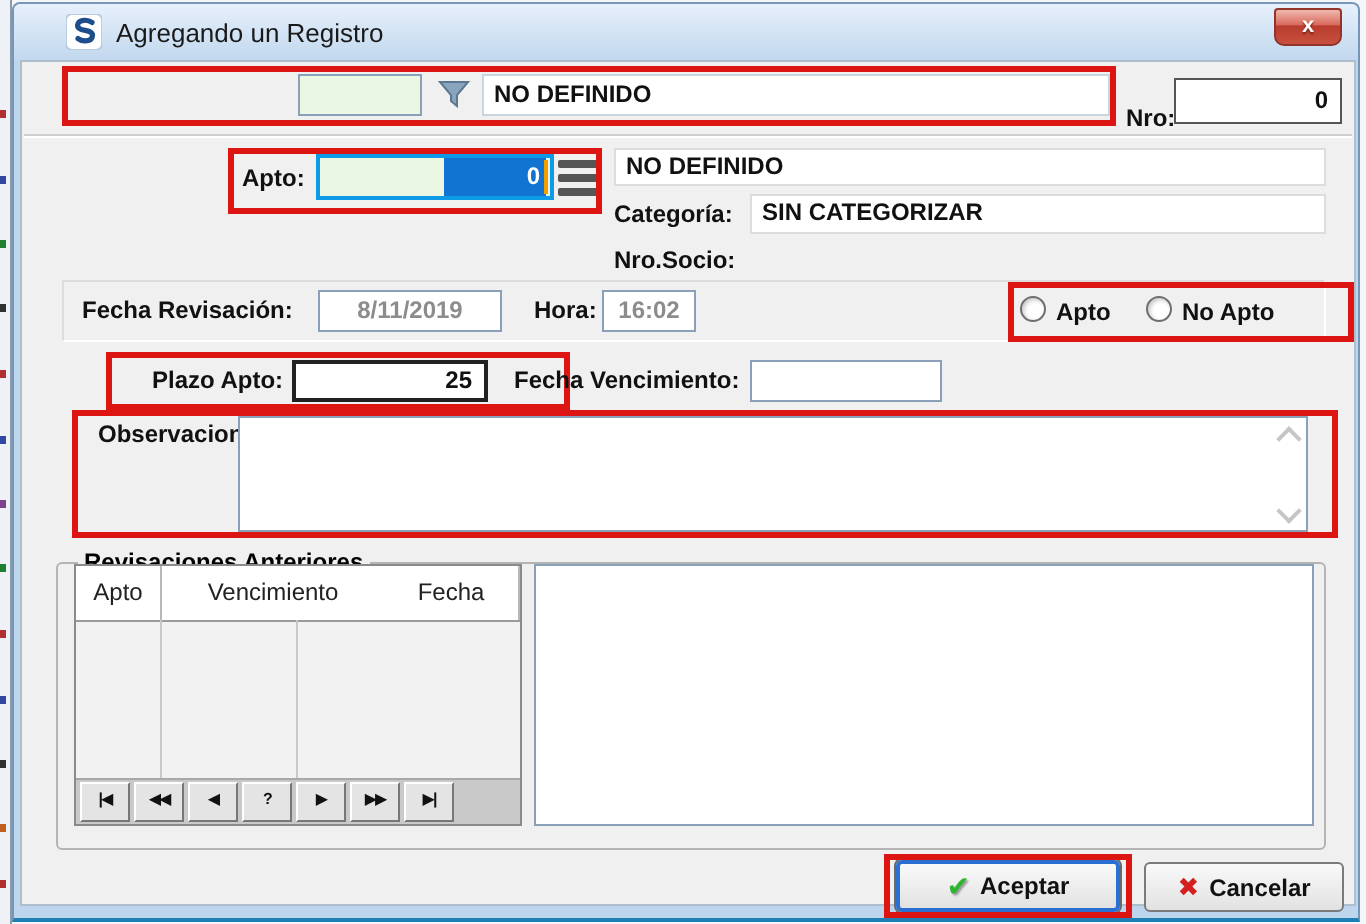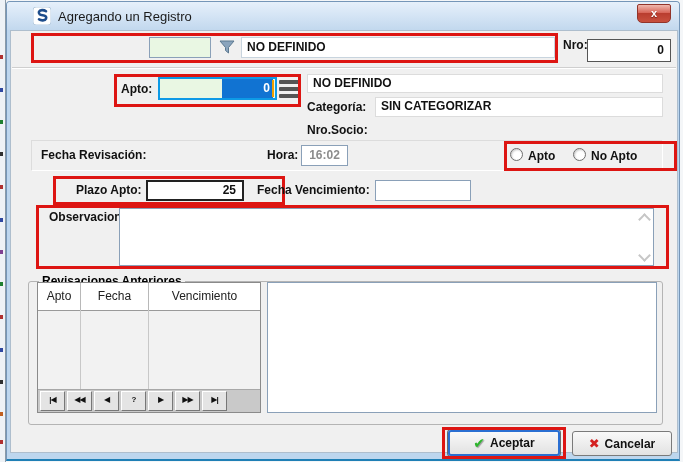--- a/index.html
+++ b/index.html
@@ -82,21 +82,21 @@
 
     <div class="abs client"></div>
 
     <input class="abs fld" style="left: 142px; top: 35px; width: 62px; height: 21px; background: rgb(233, 247, 227);" value="">
     <span class="abs" style="left:212px;top:37px;width:16px;height:16px">
       <svg width="16" height="16" viewBox="0 0 16 16">
         <polygon points="1,2 15,2 9.5,8.5 9.5,14 6.5,11.5 6.5,8.5" fill="#8aa4bd" stroke="#5b7890" stroke-width="1"></polygon>
       </svg>
     </span>
     <div class="abs strip" style="left:234px;top:35px;width:314px;height:21px;line-height:19px;border-color:#c8d4de">NO DEFINIDO</div>
-    <span class="abs lbl" style="left:556px;top:36px">Nro:</span>
+    <span class="abs lbl" style="left:556px;top:50px">Nro:</span>
     <div class="abs fld" style="left:580px;top:37px;width:84px;height:23px;border:1px solid #555;font-weight:bold;text-align:right;line-height:21px;padding-right:6px">0</div>
     <div class="abs redbox" style="left:24px;top:31px;width:527px;height:30px"></div>
 
     <div class="abs groove" style="left:5px;top:65px;width:664px"></div>
 
     <span class="abs lbl" style="left:114px;top:80px">Apto:</span>
     <div class="abs" style="left:151px;top:75px;width:119px;height:23px;border:2px solid #0d9ae6;background:#e9f7e3">
       <div class="abs" style="left:62px;top:0;width:51px;height:19px;background:#1173d2;color:#fff;font-size:12px;font-weight:bold;text-align:right;line-height:19px;padding-right:3px">0</div>
       <div class="abs" style="right:1px;top:1px;width:2px;height:17px;background:#f0a000"></div>
     </div>
@@ -107,20 +107,21 @@
       </div>
     <div class="abs redbox" style="left:107px;top:72px;width:187px;height:33px"></div>
 
     <div class="abs strip" style="left:300px;top:72px;width:356px;height:19px">NO DEFINIDO</div>
     <span class="abs lbl" style="left:300px;top:98px">Categoría:</span>
     <div class="abs strip" style="left:368px;top:95px;width:288px;height:20px">SIN CATEGORIZAR</div>
     <span class="abs lbl" style="left:300px;top:121px">Nro.Socio:</span>
 
     <div class="abs" style="left:24px;top:138px;width:632px;height:31px;border:1px solid #dcdcdc;border-bottom-color:#fff;border-right-color:#fff"></div>
     <span class="abs lbl" style="left:34px;top:146px">Fecha Revisación:</span>
+    <div class="abs fld gray-val" style="left:152px;top:143px;width:92px;height:21px">8/11/2019</div>
     <span class="abs lbl" style="left:260px;top:146px">Hora:</span>
     <div class="abs fld gray-val" style="left:294px;top:143px;width:47px;height:21px">16:02</div>
     <span class="abs radio" style="left:503px;top:146px"></span>
     <span class="abs lbl" style="left:521px;top:147px">Apto</span>
     <span class="abs radio" style="left:566px;top:146px"></span>
     <span class="abs lbl" style="left:584px;top:147px">No Apto</span>
     <div class="abs redbox" style="left:497px;top:139px;width:173px;height:30px"></div>
 
     <span class="abs lbl" style="left:69px;top:181px">Plazo Apto:</span>
     <div class="abs fld" style="left:139px;top:178px;width:98px;height:21px;border:2px solid #222;font-weight:bold;text-align:right;line-height:17px;padding-right:6px">25</div>
@@ -133,22 +134,22 @@
     <span class="abs chev up" style="left:633px;top:213px"></span>
     <span class="abs chev down" style="left:633px;top:249px"></span>
     <div class="abs redbox" style="left:29px;top:203px;width:633px;height:64px"></div>
 
     <div class="abs groupbox" style="left:21px;top:279px;width:635px;height:144px"></div>
     <span class="abs legend" style="left:32px;top:272px">Revisaciones Anteriores</span>
 
     <div class="abs grid" style="left:30px;top:280px;width:224px;height:131px">
       <div class="grid-header">
         <span class="hcell" style="width:42px">Apto</span>
+        <span class="hcell" style="flex:1;border-right:none">Vencimiento</span>
         <span class="hcell" style="width:67px">Fecha</span>
-        <span class="hcell" style="flex:1;border-right:none">Vencimiento</span>
       </div>
       <span class="colline" style="left:42px"></span>
       <span class="colline" style="left:110px"></span>
       <div class="navstrip">
         <span class="navbtn">|◀</span>
         <span class="navbtn">◀◀</span>
         <span class="navbtn">◀</span>
         <span class="navbtn">?</span>
         <span class="navbtn">▶</span>
         <span class="navbtn">▶▶</span>

